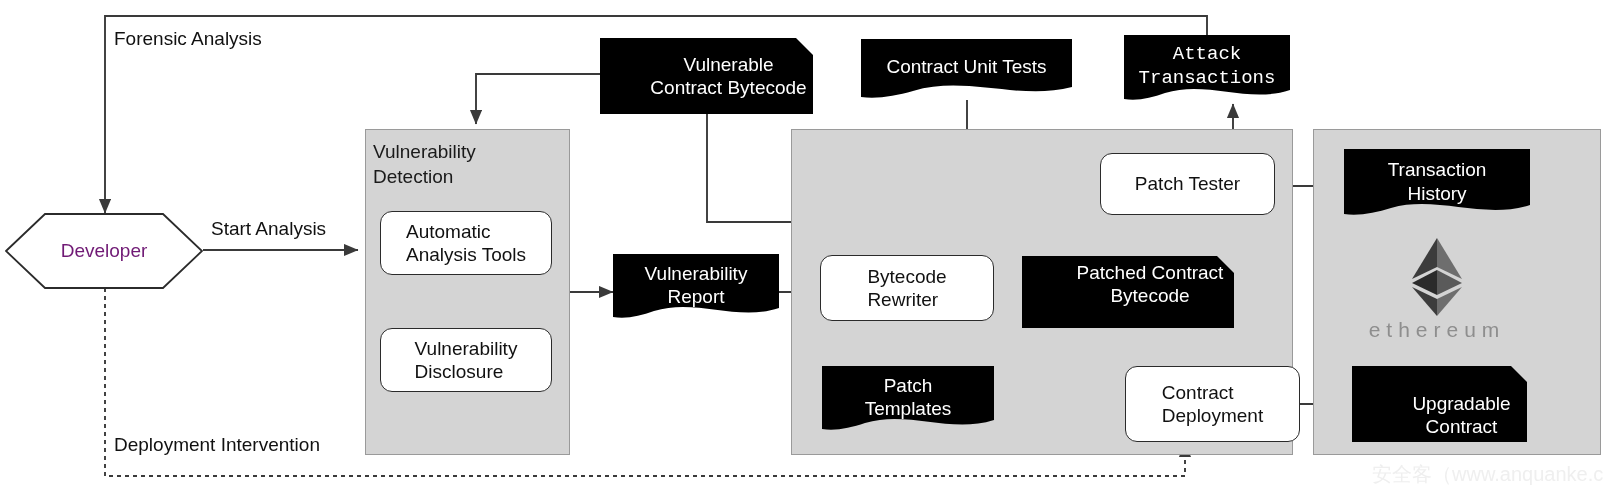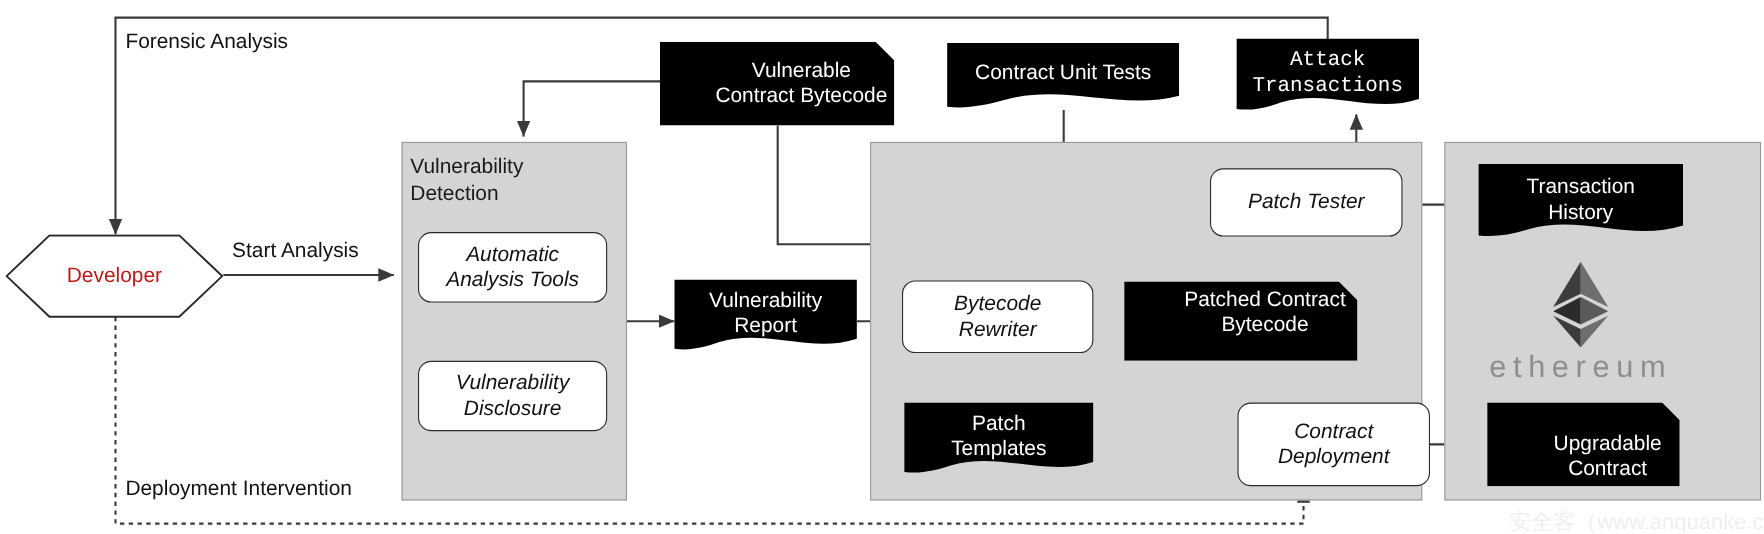--- a/index.html
+++ b/index.html
@@ -5,43 +5,43 @@
   html,body{margin:0;padding:0;background:#ffffff;}
   body{font-family:"Liberation Sans",sans-serif;}
   #stage{position:relative;width:1604px;height:485px;background:#ffffff;overflow:hidden;}
   #wires{position:absolute;left:0;top:0;width:1604px;height:485px;pointer-events:none;}
 
   .panel{position:absolute;background:#d4d4d4;border:1px solid #9a9a9a;box-sizing:border-box;}
   .panel-title{position:absolute;font-size:19px;color:#1a1a1a;line-height:1.3;white-space:pre-line;}
   .panel-title.bold{font-weight:bold;font-size:23px;}
 
   .node{position:absolute;box-sizing:border-box;display:flex;align-items:center;justify-content:center;
-        text-align:center;line-height:1.22;font-style:italic;}
+        text-align:left;line-height:1.22;}
   .white-box{background:#ffffff;border:1.6px solid #2b2b2b;border-radius:12px;color:#111111;font-size:19px;}
   .hexagon-wrap{position:absolute;}
   .hexagon-wrap svg{position:absolute;left:0;top:0;}
   .hexagon-wrap .hx-label{position:absolute;left:0;top:0;width:100%;height:100%;
-           display:flex;align-items:center;justify-content:center;font-size:19px;color:#b91c1c;}
+           display:flex;align-items:center;justify-content:center;font-size:19px;color:#701a75;}
 
   .doc{position:absolute;color:#ffffff;font-size:19px;}
   .doc svg{position:absolute;left:0;top:0;}
   .doc .lbl{position:absolute;left:0;top:0;width:100%;height:100%;
         display:flex;align-items:center;justify-content:center;text-align:center;
         line-height:1.22;padding-bottom:6px;box-sizing:border-box;white-space:pre-line;}
 
   .cut{position:absolute;color:#ffffff;font-size:19px;padding-left:44px;}
   .cut svg{position:absolute;left:0;top:0;}
   .cut .lbl{position:absolute;left:0;top:0;width:100%;height:100%;
         display:flex;align-items:center;justify-content:center;text-align:center;
         line-height:1.22;box-sizing:border-box;white-space:pre-line;}
 
   .edge-label{position:absolute;font-size:19px;color:#111111;white-space:nowrap;}
 
   .eth-logo{position:absolute;display:flex;flex-direction:column;align-items:center;}
-  .eth-word{font-size:28px;letter-spacing:6px;color:#8e8e8e;margin-top:2px;}
+  .eth-word{font-size:21px;letter-spacing:6px;color:#8e8e8e;margin-top:2px;}
 
   .watermark{position:absolute;font-size:20px;color:#efefef;white-space:nowrap;}
 </style>
 </head>
 <body>
 
 <div id="stage">
 
   <svg id="wires" viewBox="0 0 1604 485">
     <defs>

